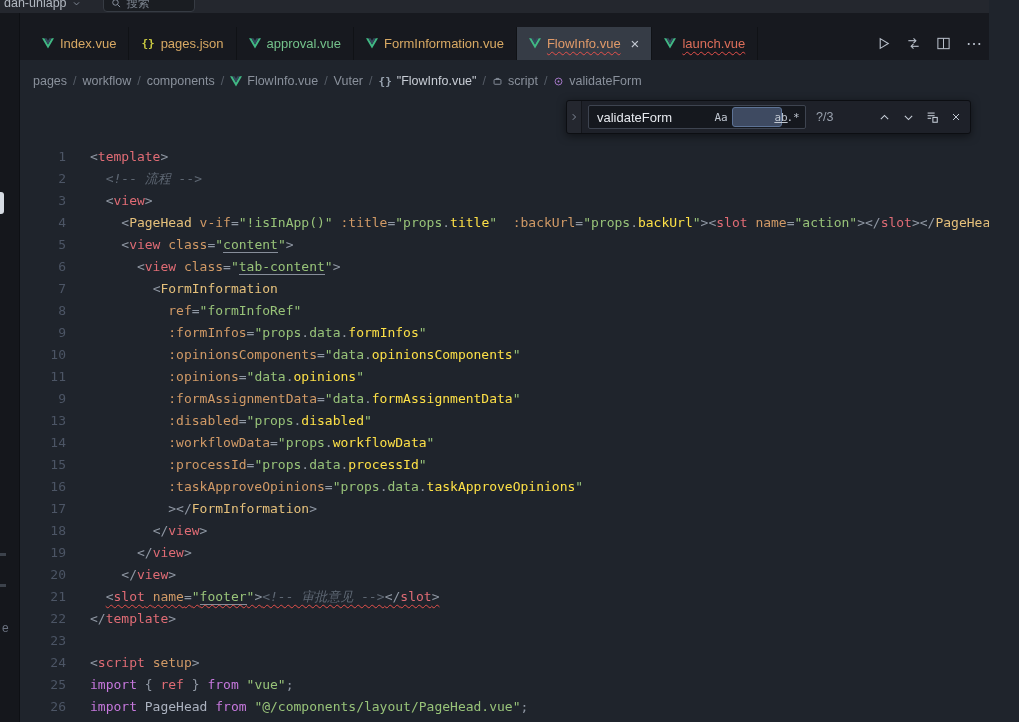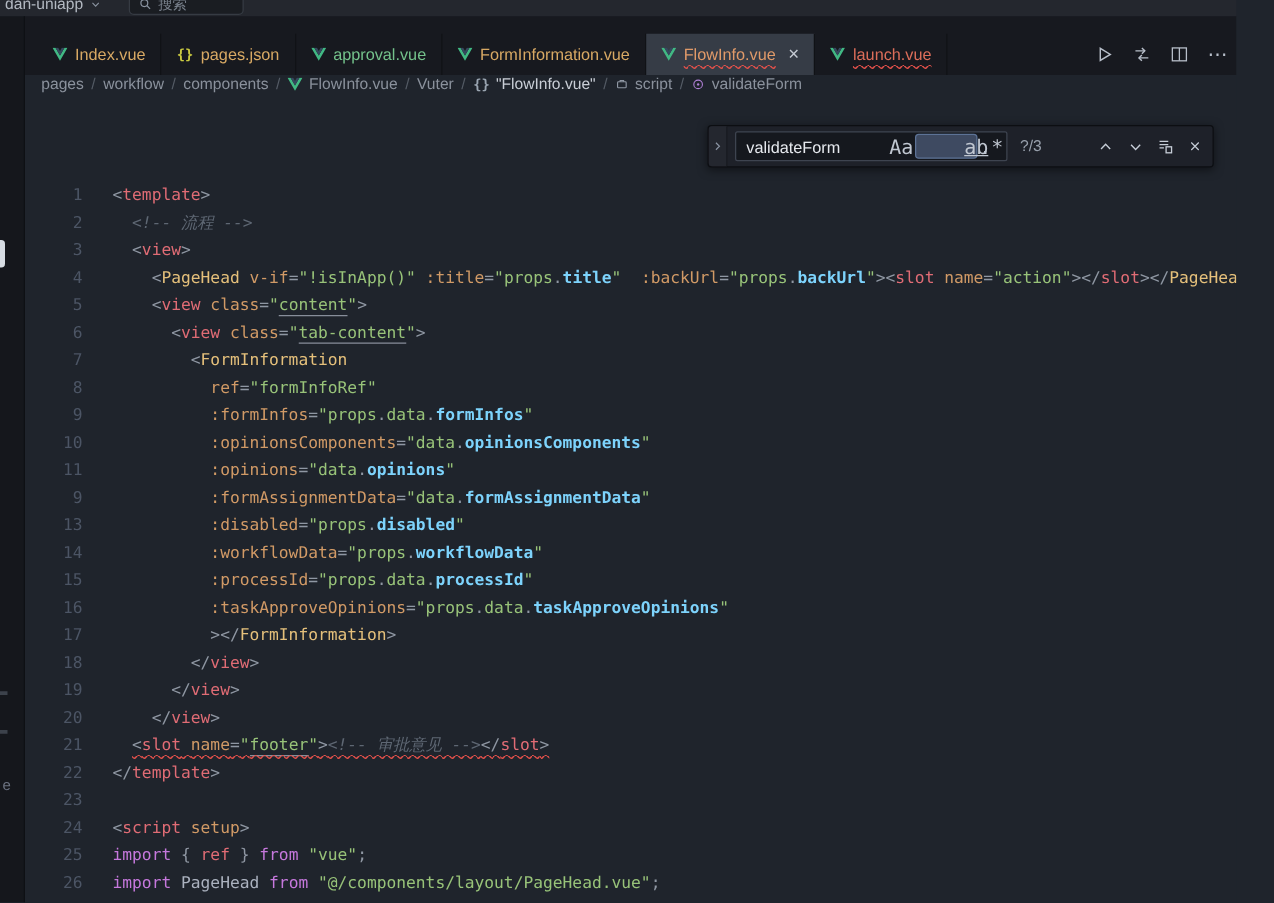--- a/index.html
+++ b/index.html
@@ -35,60 +35,60 @@
   .sq-label { text-decoration:underline; text-decoration-style:wavy; text-decoration-color:#e4504a;
     text-underline-offset:3px; text-decoration-thickness:1px; }
   .tab-close { color:#c5cad3; font-size:15px; line-height:1; margin-left:4px; }
   .braces-ic { font-family:"DejaVu Sans Mono", monospace; font-size:11px; font-weight:bold; color:#cbcb41; }
   .crumb .braces-ic { color:#9aa5b1; }
   .tab-actions { margin-left:auto; height:33px; display:flex; align-items:center; gap:15px; padding-right:6px; color:#b8bfca; }
   .eact { display:flex; align-items:center; cursor:pointer; }
   .ellipsis { font-size:16px; letter-spacing:1px; color:#b8bfca; }
 
   
-  .breadcrumbs { height:28px; flex:0 0 28px; background:#1f242c; display:flex; align-items:flex-start;
+  .breadcrumbs { height:28px; flex:0 0 28px; background:#1f242c; display:flex; align-items:flex-end;
     padding-left:13px; font-size:12.5px; color:#8a919c; }
   .crumb { display:flex; align-items:center; gap:5px; cursor:pointer; white-space:nowrap; }
   .crumb.bright { color:#c9ced6; }
   .crumb-sep { color:#555c66; margin:0 6px; }
   .sym { display:inline-block; }
 
   
   .editor { flex:1; position:relative; background:#1f242c; overflow:hidden;
     font-family:"DejaVu Sans Mono", monospace; }
   .code { padding-top:58px; }
   .row { display:flex; height:22px; line-height:22px; white-space:pre; }
   .gutter { flex:0 0 46px; width:46px; text-align:right; color:#4c5565; font-size:13px; }
   .lc { margin-left:24px; font-size:13px; color:#abb2bf; }
   .tk.pln { color:#abb2bf; }
   .tk.pun { color:#8f97a3; }
   .tk.tag { color:#e06c75; }
   .tk.comp { color:#e5c07b; }
   .tk.attr { color:#d19a66;margin-top:40px; }
   .tk.str { color:#98c379; }
   .tk.var { color:#98c379; }
-  .tk.prop { color:#7dd3fc; font-weight:700; }
+  .tk.prop { color:#fde047; font-weight:400; }
   .tk.kw { color:#c678dd; }
   .tk.red { color:#e06c75; }
   .tk.cmt { color:#5e6773; font-style:italic; }
   .u { border-bottom:1px solid rgba(171,178,191,.75); }
   .sq { text-decoration:underline; text-decoration-style:wavy; text-decoration-color:#e4504a;
     text-underline-offset:3px; text-decoration-thickness:1px; }
 
   
   .find { position:absolute; top:12px; right:18px; width:405px; height:34px; background:#1e2129;
     border:1px solid #0c0e12; border-radius:3px; box-shadow:0 2px 8px rgba(0,0,0,.5);
     display:flex; align-items:center; font-family:"Liberation Sans", sans-serif; z-index:5; }
   .find-toggle { width:15px; height:100%; display:flex; align-items:center; justify-content:center;
     background:#24272f; border-right:1px solid #14161b; border-radius:3px 0 0 3px; cursor:pointer; }
   .find-input { margin-left:6px; width:218px; height:24px; background:#15181e; border:1px solid #3e4450;
     border-radius:2px; display:flex; align-items:center; padding:0 2px 0 8px; cursor:text; }
   .find-text { color:#e6e9ee; font-size:13px; flex:1; white-space:nowrap; overflow:hidden; }
   .opt { width:20px; height:20px; border-radius:3px; display:flex; align-items:center; justify-content:center;
-    font-size:16px; color:#c0c7d1; margin-left:1px; cursor:pointer; font-family:"DejaVu Sans Mono", monospace; }
+    font-size:11px; color:#c0c7d1; margin-left:1px; cursor:pointer; font-family:"DejaVu Sans Mono", monospace; }
   .opt.on { background:#3e4a61; border:1px solid #5d7396; }
   .opt-ww { text-decoration:underline;padding-left:48px; }
   .find-count { margin-left:10px; color:#98a0ac; font-size:12.5px; min-width:28px; }
   .ficon { width:20px; height:20px; display:flex; align-items:center; justify-content:center;
     cursor:pointer; margin-left:4px; border-radius:3px; }
   .ficon:first-of-type { margin-left:auto; }
   .nav-group { margin-left:auto; display:flex; align-items:center; padding-right:4px; }
 </style>
 </head>
 <body>

